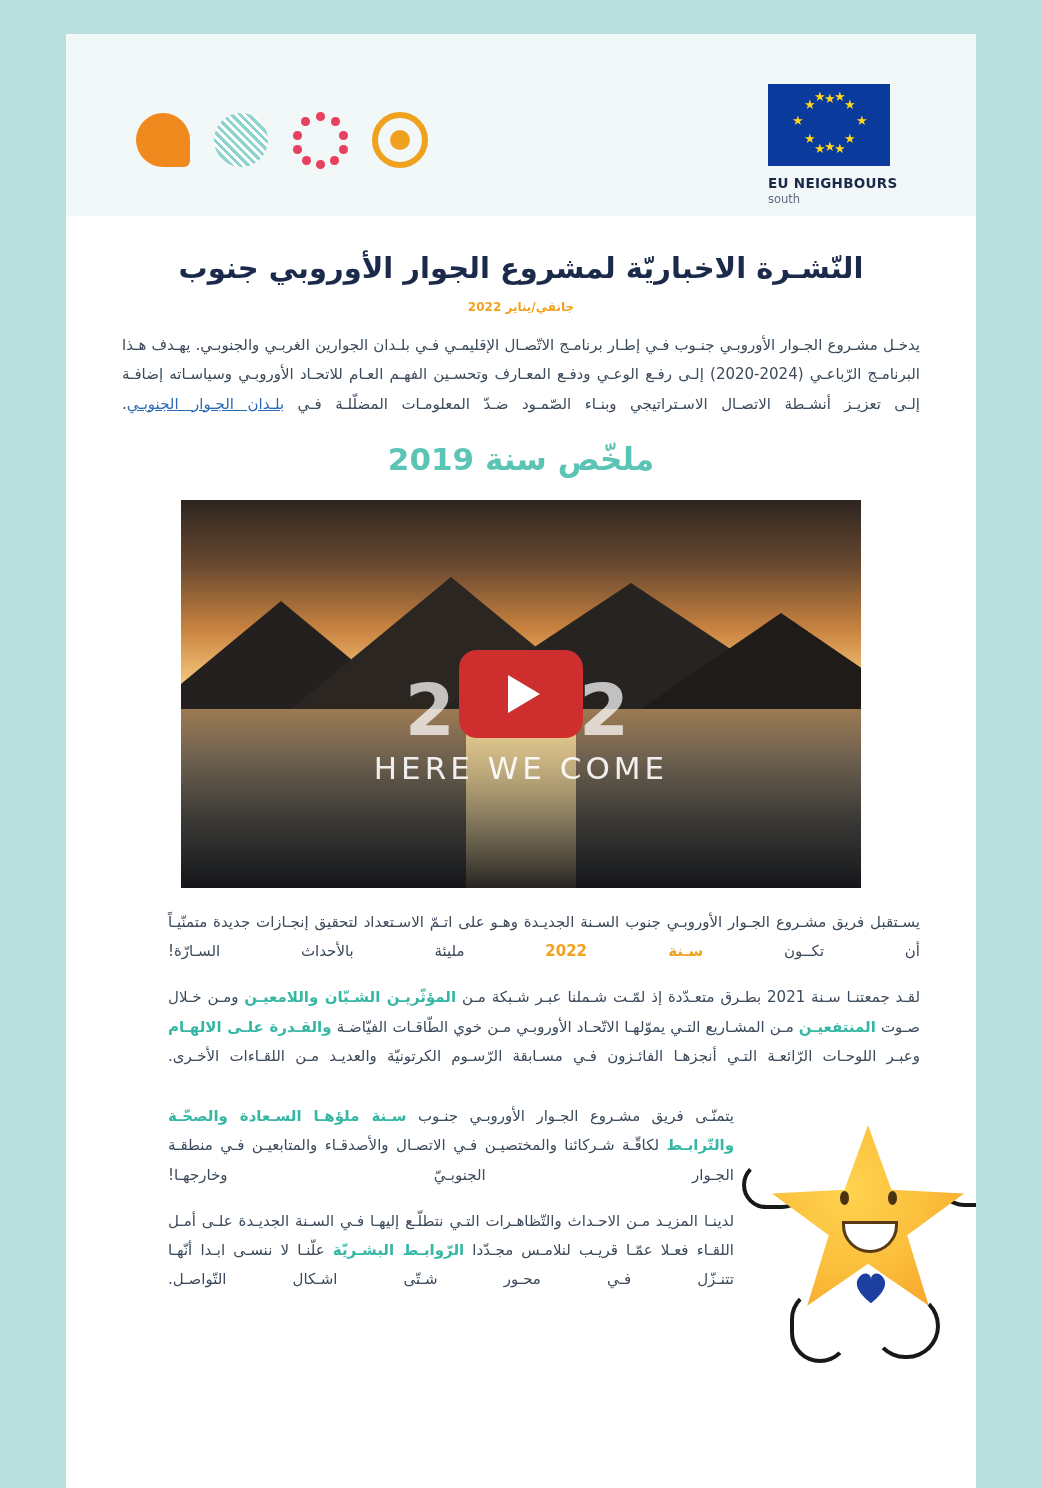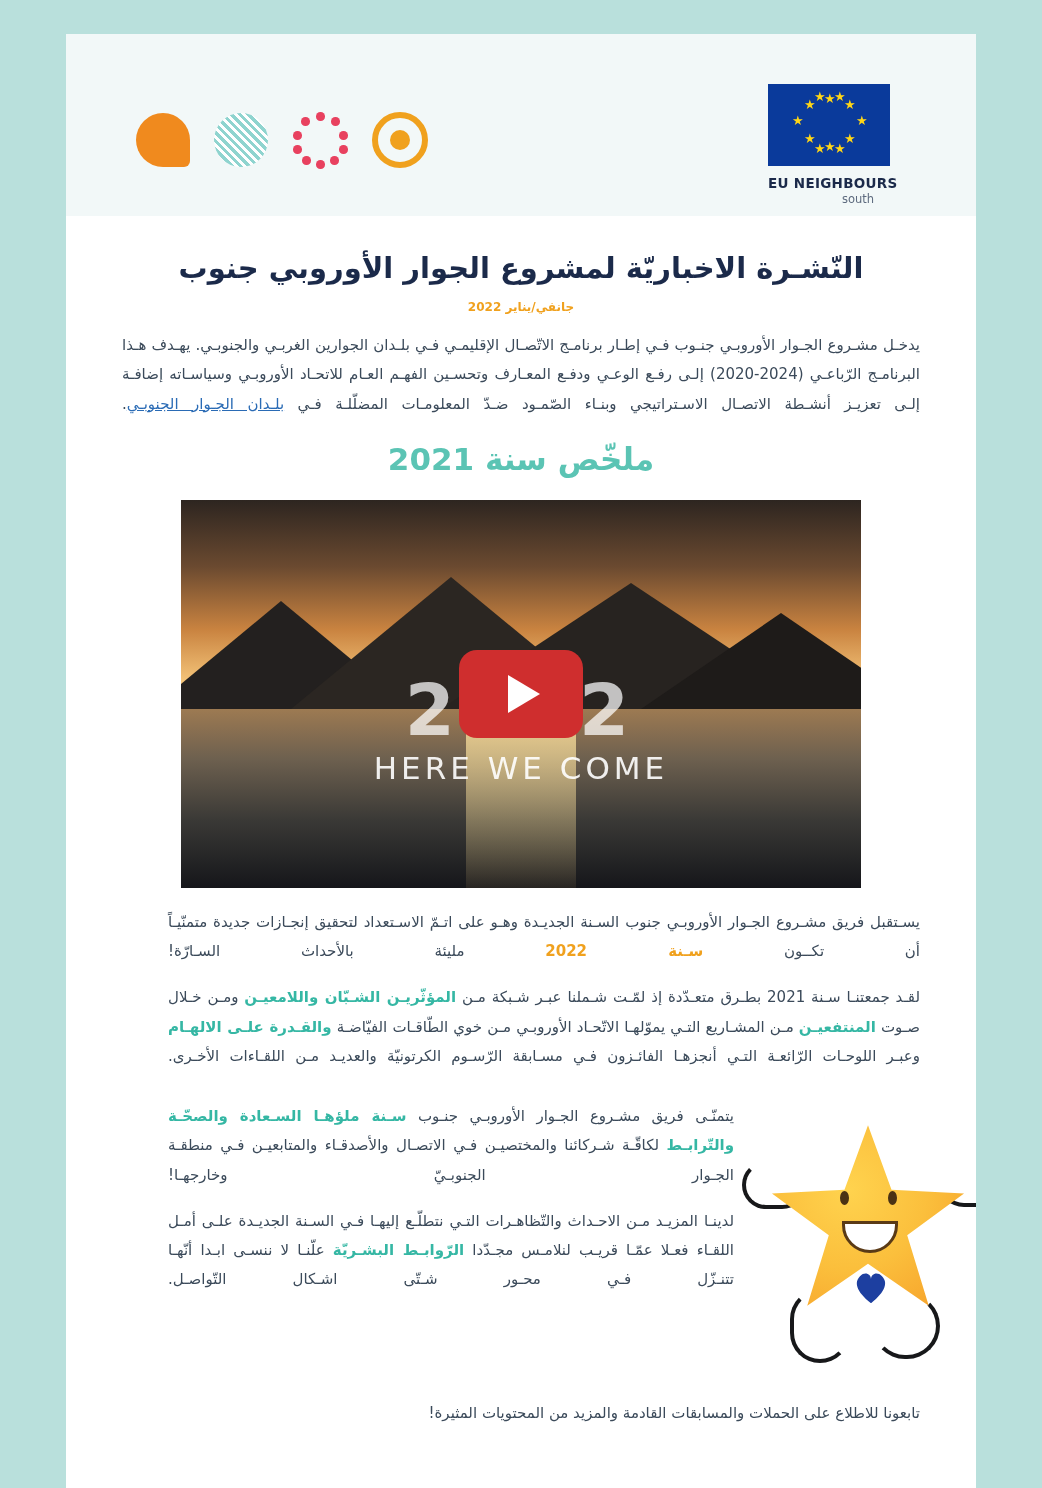--- a/index.html
+++ b/index.html
@@ -57,21 +57,21 @@
     font-weight: bold;
     color: #1b2a4a;
     letter-spacing: .3px;
     direction: ltr;
     text-align: left;
   }
   .eu-sub {
     font-size: 11.5px;
     color: #5d6a7e;
     direction: ltr;
-    text-align: center;
+    text-align: left;
     margin-top: 1px;
   }
   .brand-marks {
     position: absolute;
     top: 78px;
     left: 70px;
     display: flex;
     align-items: center;
     gap: 24px;
     direction: ltr;
@@ -363,21 +363,21 @@
   </div>
 
   <div class="content">
     <h1 class="title">النّشـرة الاخباريّة لمشروع الجوار الأوروبي جنوب</h1>
     <div class="date">جانفي/يناير 2022</div>
 
     <p class="body">
       <span>يدخـل مشـروع الجـوار الأوروبـي جنـوب فـي إطـار برنامـج الاتّصـال الإقليمـي فـي بلـدان الجوارين الغربـي والجنوبـي. يهـدف هـذا البرنامـج الرّباعـي (2024-2020) إلـى رفـع الوعـي ودفـع المعـارف وتحسـين الفهـم العـام للاتحـاد الأوروبـي وسياسـاته إضافـة إلـى تعزيـز أنشـطة الاتصـال الاسـتراتيجي وبنـاء الصّمـود ضـدّ المعلومـات المضلّلـة فـي </span><a class="link" href="#">بلـدان الجـوار الجنوبـي</a><span>.</span>
     </p>
 
-    <h2 class="section">ملخّص سنة  2021</h2>
+    <h2 class="section">ملخّص سنة  2019</h2>
 
     <div class="video">
       <div class="sky"></div>
       <div class="sun"></div>
       <div class="mtn a"></div>
       <div class="mtn b"></div>
       <div class="mtn c"></div>
       <div class="mtn d"></div>
       <div class="sea"></div>
       <div class="glint"></div>
@@ -415,15 +415,14 @@
       <div class="col-text">
         <p class="body">
           <span>يتمنّـى فريق مشـروع الجـوار الأوروبـي جنـوب </span><span class="teal">سـنة ملؤهـا السـعادة والصحّـة والتّرابـط</span><span> لكاقّـة شـركائنا والمختصيـن فـي الاتصـال والأصدقـاء والمتابعيـن فـي منطقـة الجـوار الجنوبـيّ وخارجهـا!</span>
         </p>
         <p class="body">
           <span>لدينـا المزيـد مـن الاحـداث والتّظاهـرات التـي نتطلّـع إليهـا فـي السـنة الجديـدة علـى أمـل اللقـاء فعـلا عمّـا قريـب لنلامـس مجـدّدا </span><span class="teal">الرّوابـط البشـريّة</span><span> علّنـا لا ننسـى ابـدا أنّهـا تتنـزّل فـي محـور شـتّى اشـكال التّواصـل.</span>
         </p>
       </div>
     </div>
 
-    <p class="caption-last">تابعونا للاطلاع على الحملات والمسابقات القادمة والمزيد من المحتويات المثيرة!</p>
   </div>
 </div>
 
 </body></html>

